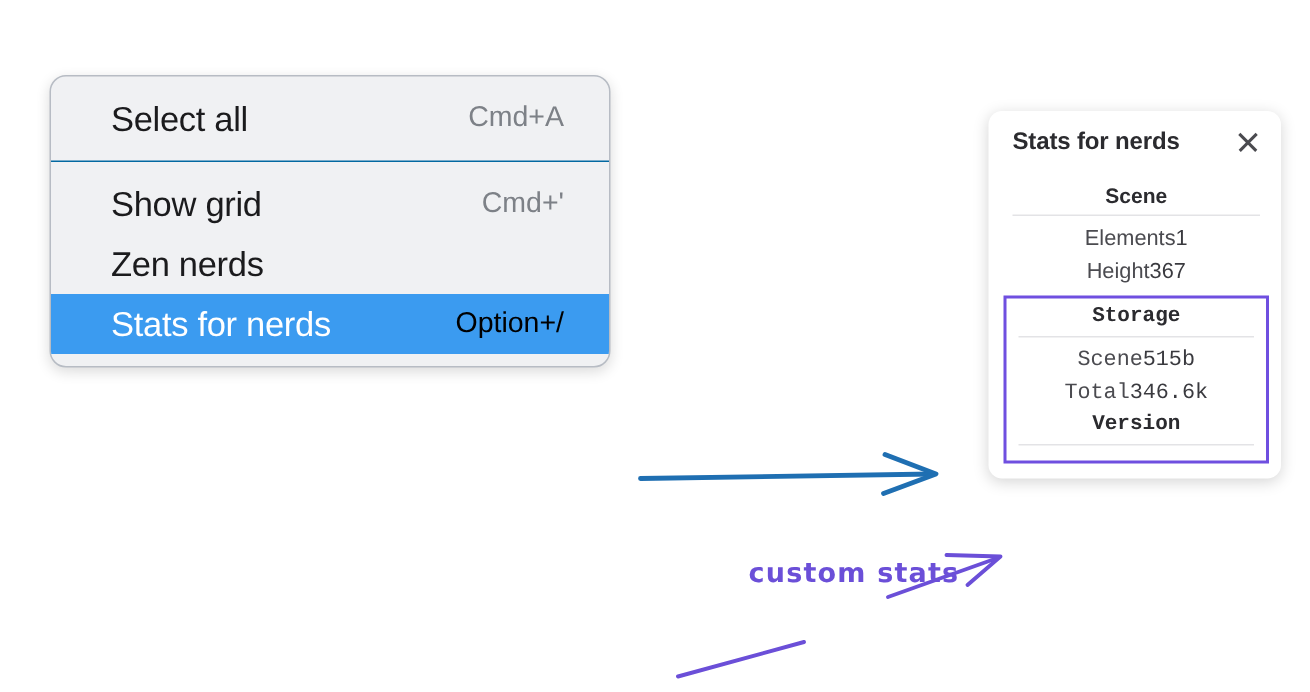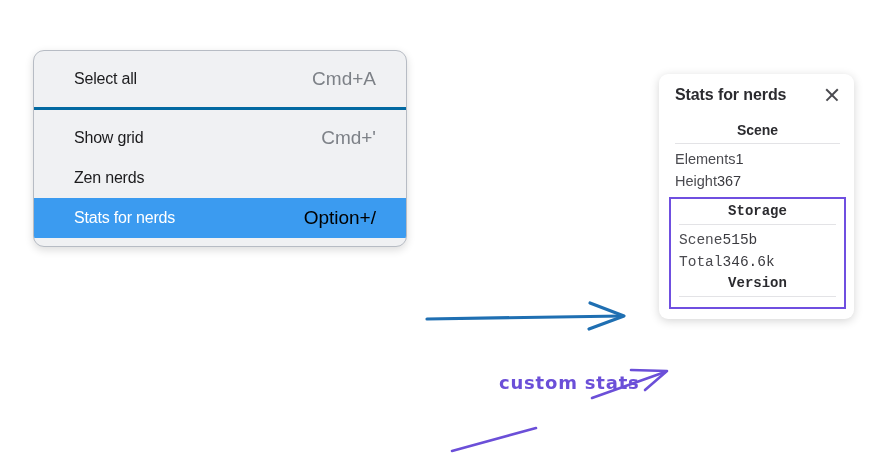--- a/index.html
+++ b/index.html
@@ -25,33 +25,33 @@
     border: 1px solid #b7bcc4;
     border-radius: 11px;
     box-shadow: 0 3px 9px rgba(0,0,0,0.14);
     overflow: hidden;
     box-sizing: border-box;
   }
   .menu-group {
     padding: 8px 0;
   }
   .menu-group + .menu-group {
-    border-top: 3px solid #0369a1;
+    border-top: 1px solid #0369a1;
   }
   .menu-item {
     display: flex;
     align-items: center;
     justify-content: space-between;
     height: 40px;
     padding: 0 30px 0 40px;
     box-sizing: border-box;
     cursor: default;
   }
   .menu-item .label {
-    font-size: 16px;
+    font-size: 23px;
     color: #1b1b1d;
     letter-spacing: -0.2px;
     white-space: nowrap;
   }
   .menu-item .shortcut {
     font-size: 19px;
     color: #7d8187;
     white-space: nowrap;
   }
   .menu-item.selected {
@@ -119,21 +119,21 @@
     padding: 2px 0 5px 0;
   }
   .section-rule {
     height: 1px;
     background: #e3e3e6;
     margin-bottom: 4px;
   }
   .stat-row {
     display: flex;
     align-items: center;
-    justify-content: flex-start;
+    justify-content: center;
     font-size: 14.5px;
     color: #4b4b50;
     padding: 3px 0;
   }
   .stat-row .value {
     color: #3a3a3f;
   }
   .single-line {
     font-size: 14.5px;
     color: #4b4b50;

